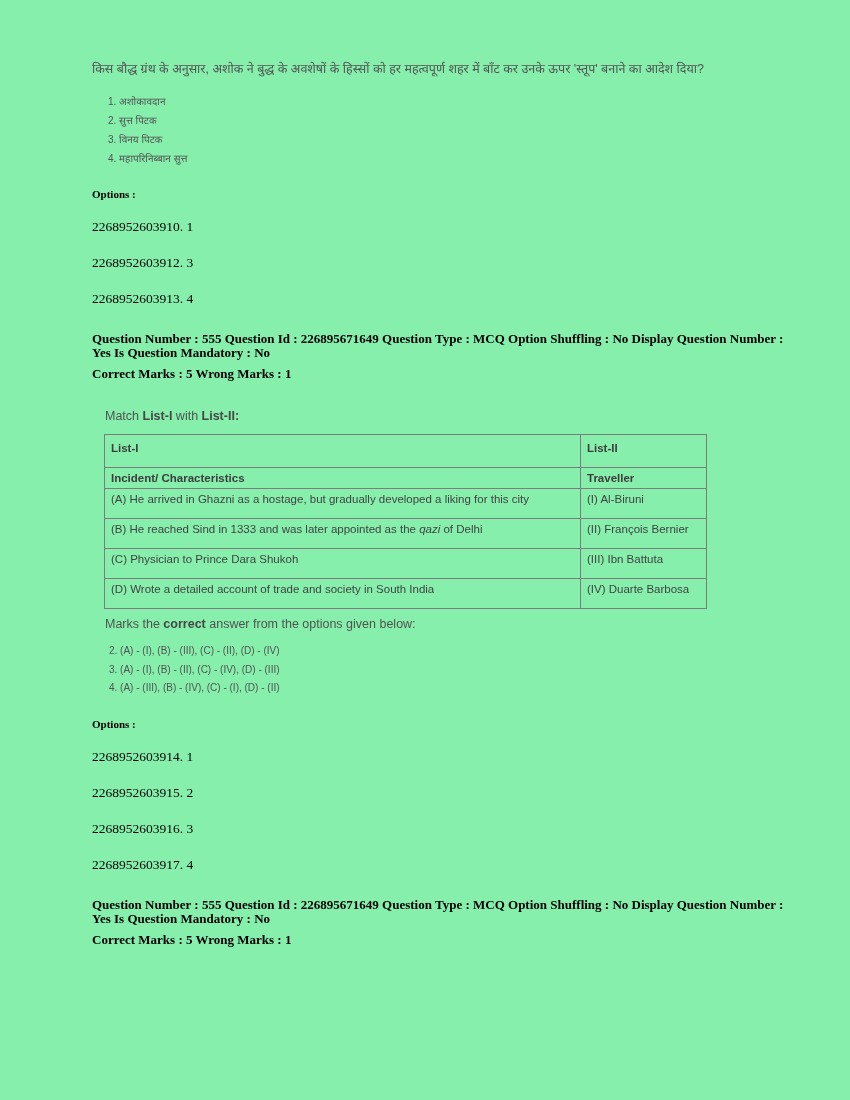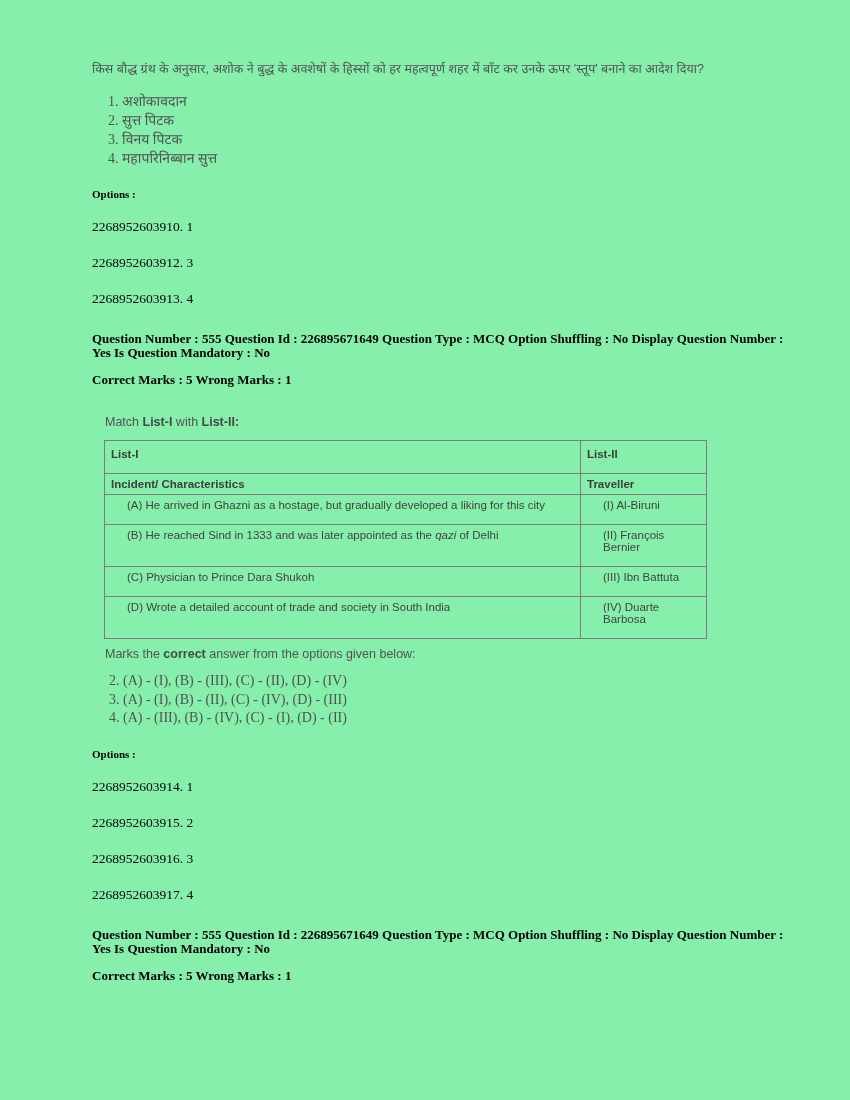--- a/index.html
+++ b/index.html
@@ -12,21 +12,21 @@
   }
   .content { padding:58px 60px 0 92px; }
 
   
   .q-text {
     width:620px;
     font-size:12.5px;
     line-height:22px;
     color:#525252;
   }
-  .choices { margin:12px 0 0 16px; font-size:14px; color:#525252;font-family:Liberation Serif, serif; }
+  .choices { margin:12px 0 0 16px; font-size:10px; color:#525252; }
   .choices .choice { line-height:19px; }
 
   
   .options-label {
     margin-top:20px;
     font-family:"Liberation Serif","DejaVu Serif",serif;
     font-weight:bold;
     font-size:11px;
     color:#000000;
   }
@@ -40,21 +40,21 @@
   }
   .meta {
     margin-top:24px;
     max-width:700px;
     font-family:"Liberation Serif","DejaVu Serif",serif;
     font-weight:bold;
     font-size:13px;
     line-height:14px;
     color:#000000;
   }
-  .meta .meta-line2 { margin-top:13px; }
+  .meta .meta-line2 { margin-top:7px; }
 
   
   .match-line { margin:28px 0 0 13px; font-size:12.5px; color:#525252; }
   .b { font-weight:bold; color:#474747; }
   .it { font-style:italic; }
 
   table.match-table {
     margin:11px 0 0 12px;
     border-collapse:collapse;
     width:576px;
@@ -65,21 +65,21 @@
   table.match-table td {
     border:1px solid #7d7d7d;
     vertical-align:top;
     text-align:left;
     word-wrap:break-word;
   }
   td.col1 { width:463px; }
   td.col2 { width:113px; }
   td.h1 { font-weight:bold; color:#3d3d3d; padding:7px 6px 13px 6px; }
   td.h2 { font-weight:bold; color:#3d3d3d; padding:4px 6px 4px 6px; }
-  td.dcell { padding:4px 6px 13px 22px; }
+  td.dcell { padding:4px 6px 13px 6px; }
 
   .choose-line { margin:8px 0 0 13px; font-size:12.5px; color:#525252; }
   .choices.q2 { margin:11px 0 0 17px; }
   .choices.q2 .choice { line-height:18.5px; }
 </style>
 </head>
 <body>
 
 <div class="page">
   <div class="content">

